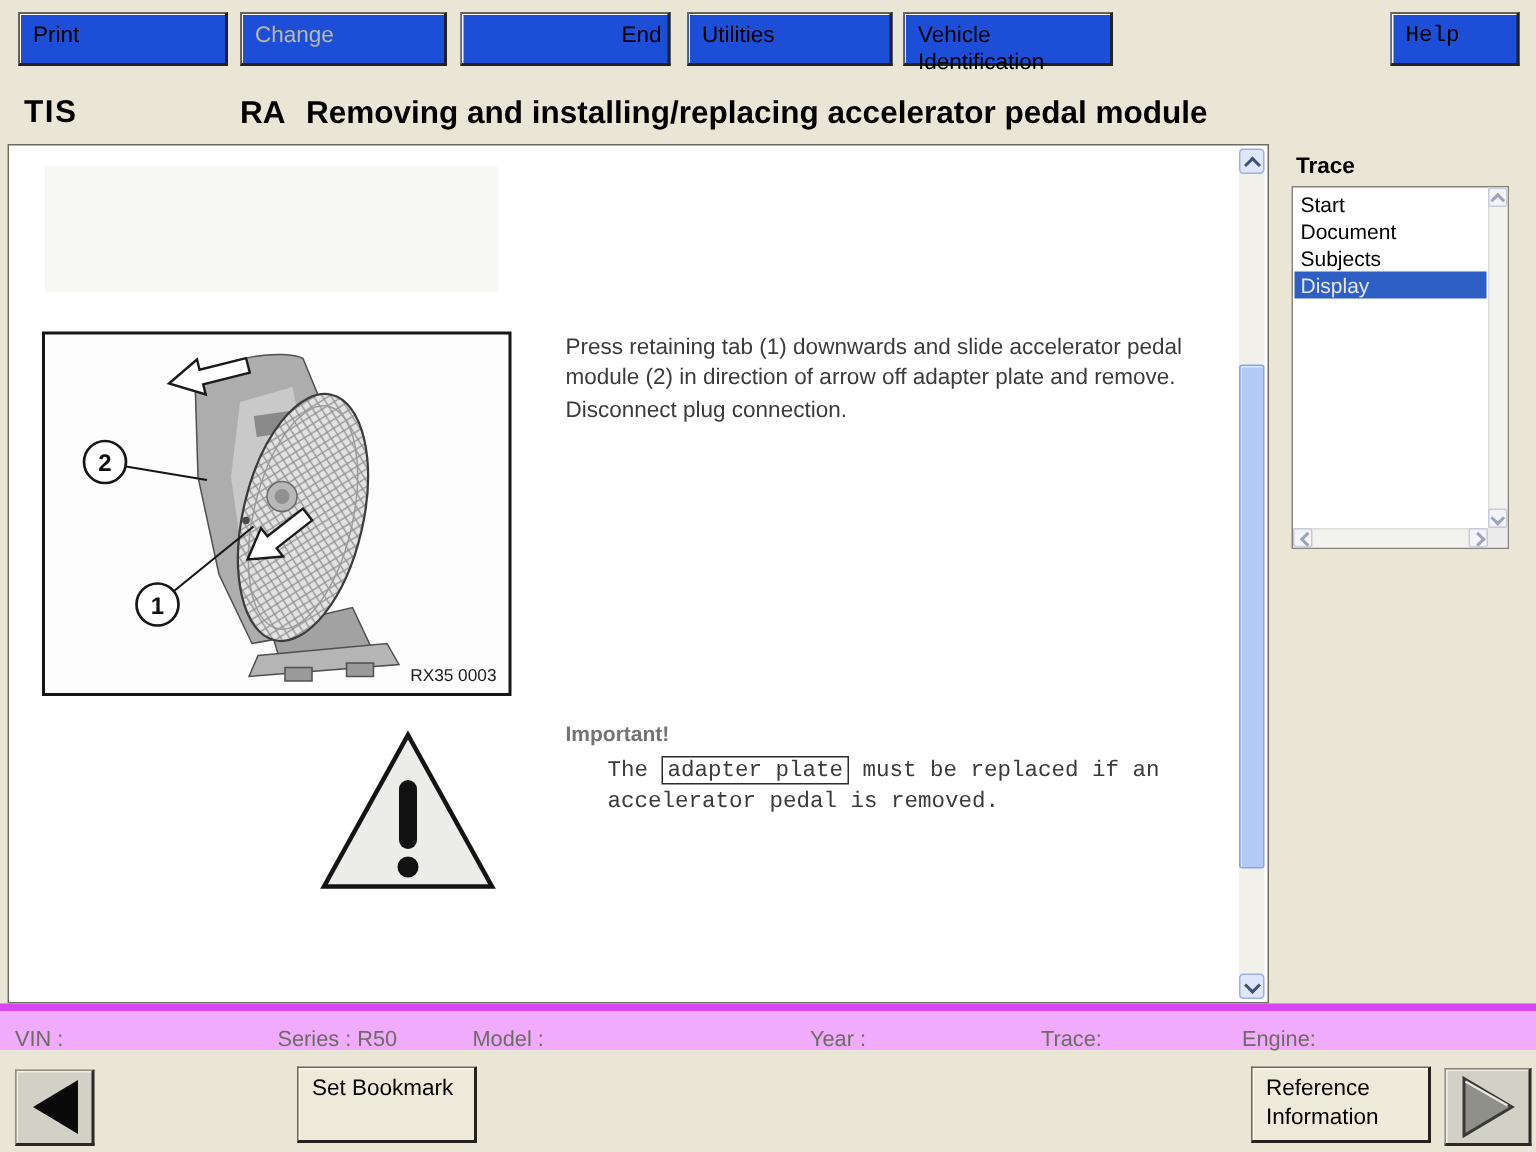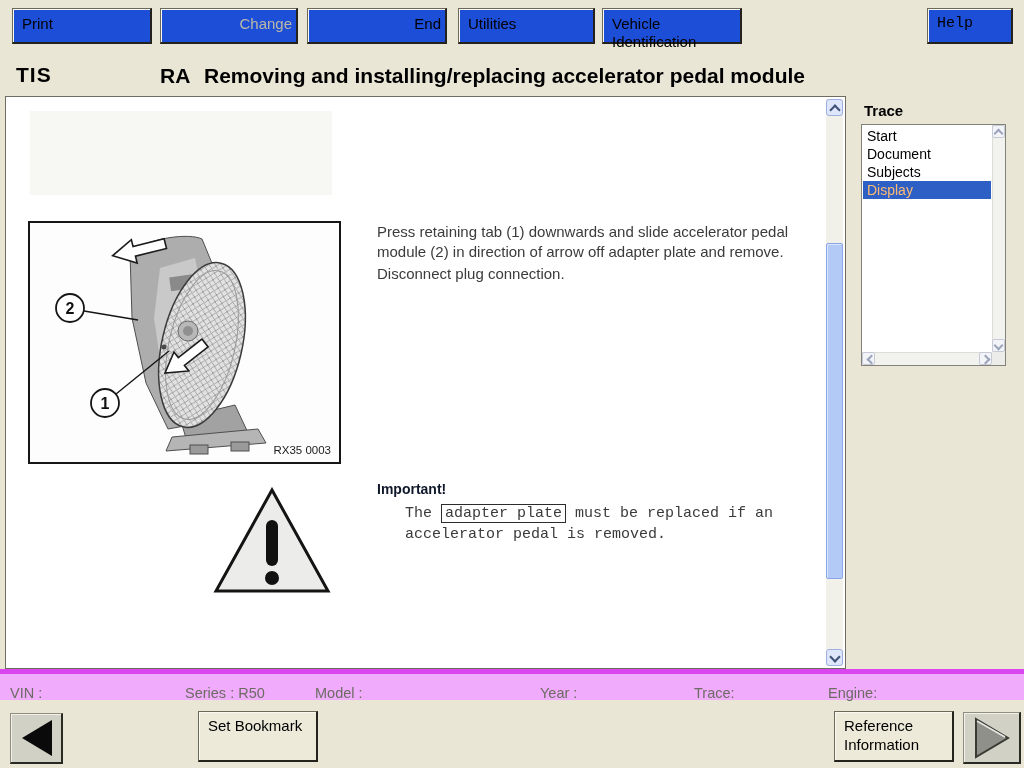--- a/index.html
+++ b/index.html
@@ -22,21 +22,21 @@
 
   
   .content{position:absolute;left:5px;top:96px;width:841px;height:573px;box-sizing:border-box;
     background:#ffffff;border:1px solid #6e6d62;}
   .ghost{position:absolute;left:24px;top:14px;width:302px;height:84px;background:#f7f7f3;}
   .figure{position:absolute;left:22px;top:124px;width:309px;height:239px;box-sizing:content-box;
     background:#fdfdfd;border:2px solid #161616;}
   .para{position:absolute;font-size:15px;line-height:20px;color:#3b3b3b;}
   .p1{left:371px;top:125px;width:455px;}
   .p2{left:371px;top:167px;width:455px;}
-  .imp-head{position:absolute;left:371px;top:384px;font-size:14px;font-weight:bold;color:#0f172a;}
+  .imp-head{position:absolute;left:371px;top:384px;font-size:14px;font-weight:bold;color:#737373;}
   .imp-body{position:absolute;left:399px;top:406px;width:430px;font-size:15px;line-height:21px;color:#3b3b3b;font-family:Liberation Mono, monospace;}
   .doc-link{border:1px solid #2c2c2c;padding:0 3px;}
   .warn{position:absolute;left:207px;top:390px;width:118px;height:110px;}
 
   
   .vscroll{position:absolute;top:2px;right:2px;bottom:2px;width:17px;background:#f1f1ea;}
   .sb-btn{position:absolute;left:0;width:17px;height:17px;box-sizing:border-box;
     background:#dde6fa;border:1px solid #9eb0e0;border-radius:3px;}
   .sb-btn.up{top:0;}
   .sb-btn.down{bottom:0;}
@@ -50,21 +50,21 @@
   .chev.rt{transform:rotate(135deg);margin:3px 0 0 2px;}
   .chev.pale{border-color:#9ba4ba;}
 
   
   .trace-title{position:absolute;left:864px;top:102px;font-size:15px;font-weight:bold;color:#000;}
   .trace-list{position:absolute;left:861px;top:124px;width:145px;height:242px;box-sizing:border-box;
     background:#fff;border:1px solid #82817a;}
   .trace-items{position:absolute;left:1px;top:2px;right:14px;}
   .trace-item{height:18px;line-height:18px;font-size:14px;color:#000;padding-left:4px;
     white-space:nowrap;overflow:hidden;}
-  .trace-item.selected{background:#2d5fc5;color:#fdba74;}
+  .trace-item.selected{background:#2d5fc5;color:#e5e5e5;}
   .t-vscroll{position:absolute;top:0;right:0;bottom:13px;width:13px;background:#f2f2ee;
     border-left:1px solid #dddcd6;box-sizing:border-box;}
   .t-hscroll{position:absolute;left:0;right:13px;bottom:0;height:13px;background:#f2f2ee;
     border-top:1px solid #dddcd6;box-sizing:border-box;}
   .t-btn{position:absolute;width:13px;height:13px;box-sizing:border-box;
     background:#f3f4f8;border:1px solid #c6cad6;border-radius:2px;}
   .t-btn .chev{width:5px;height:5px;}
   .t-btn.up{top:0;left:-1px;}
   .t-btn.down{bottom:0;left:-1px;}
   .t-btn.left{left:0;top:-1px;}
@@ -88,21 +88,21 @@
     box-shadow:inset 1px 1px 0 #f3f2ea;display:flex;align-items:center;justify-content:center;}
 
   svg text{font-family:"Liberation Sans",sans-serif;}
 </style>
 </head>
 <body>
 
 <div class="screen">
 
   <div class="menu-btn" style="left:12px;width:140px;">Print</div>
-  <div class="menu-btn disabled" style="left:160px;width:138px;text-align:right;">Change</div>
+  <div class="menu-btn disabled" style="left:160px;width:138px;">Change</div>
   <div class="menu-btn" style="left:307px;width:140px;text-align:right;">End</div>
   <div class="menu-btn" style="left:458px;width:137px;">Utilities</div>
   <div class="menu-btn" style="left:602px;width:140px;">Vehicle Identification</div>
   <div class="menu-btn" style="left:927px;width:86px;font-family:Liberation Mono, monospace;">Help</div>
 
   <div class="ttl app-name">TIS</div>
   <div class="ttl doc-code">RA</div>
   <div class="ttl doc-title">Removing and installing/replacing accelerator pedal module</div>
 
   <div class="content">

